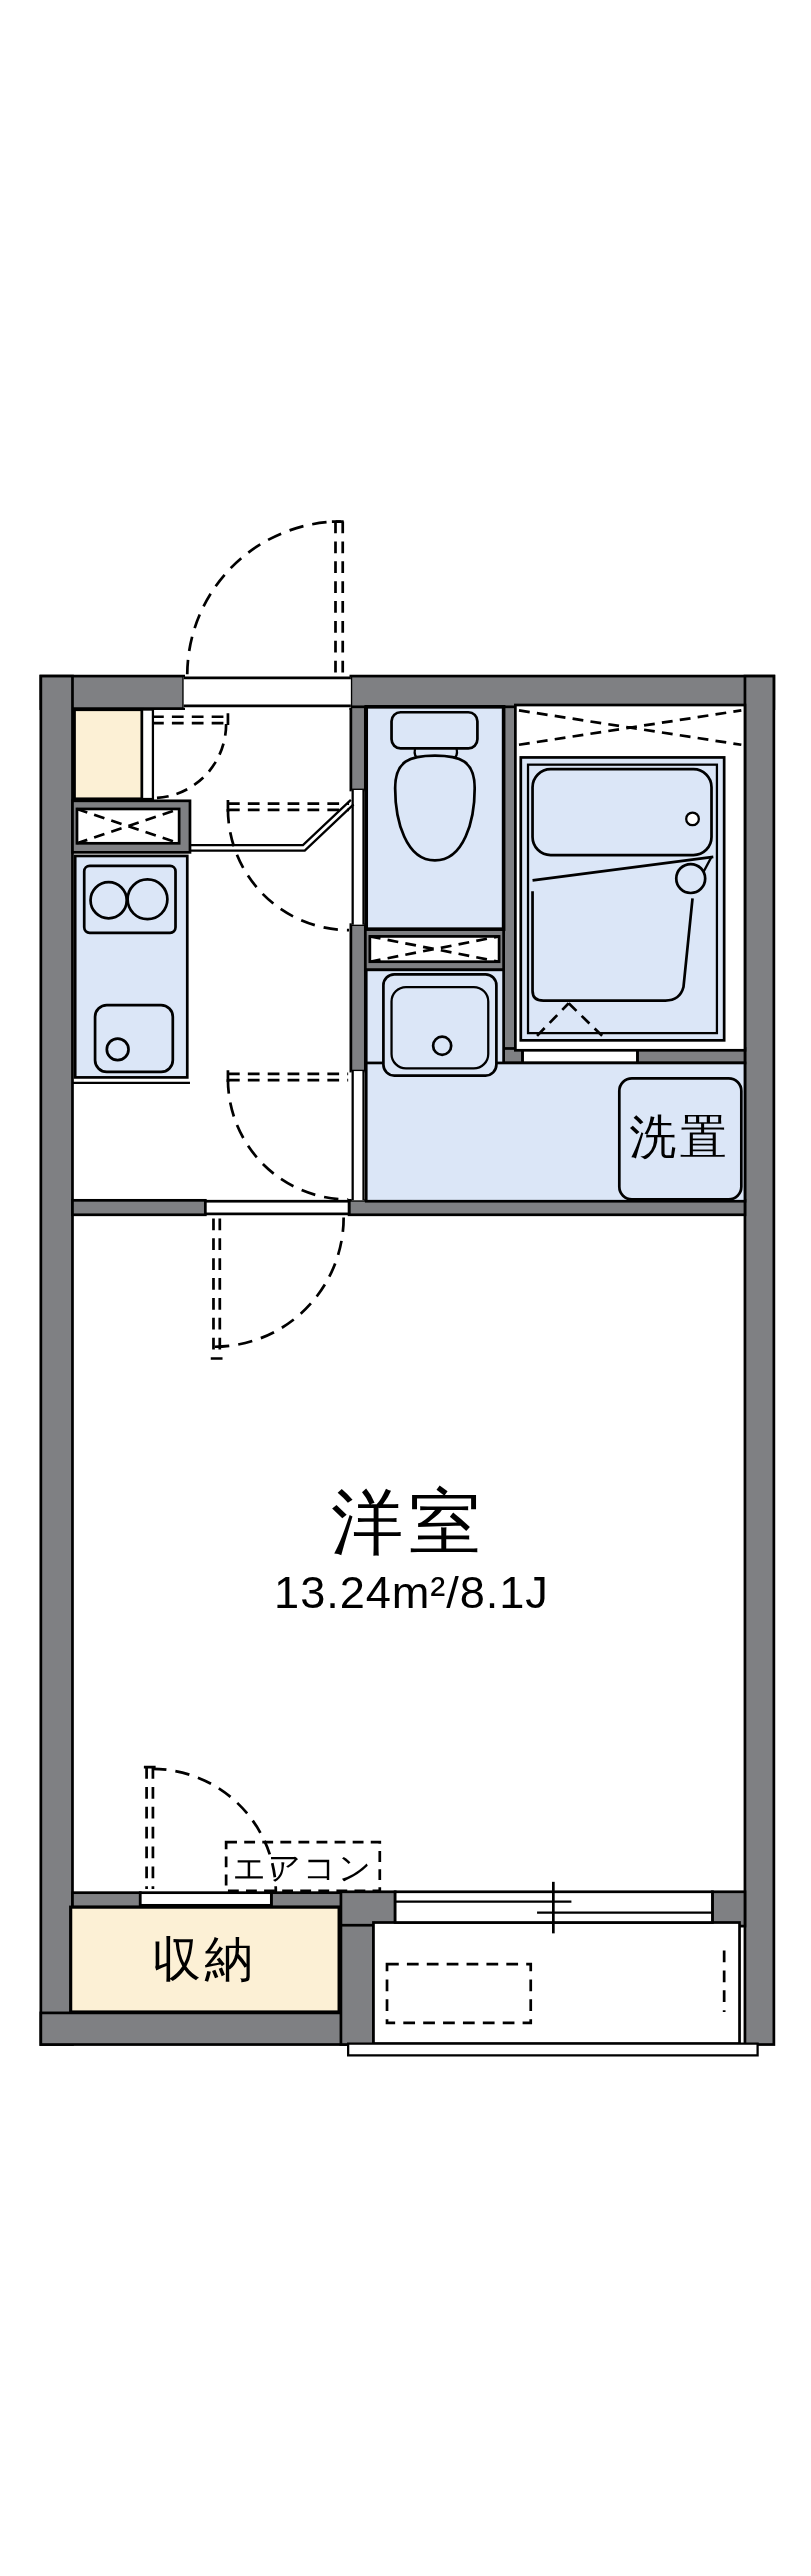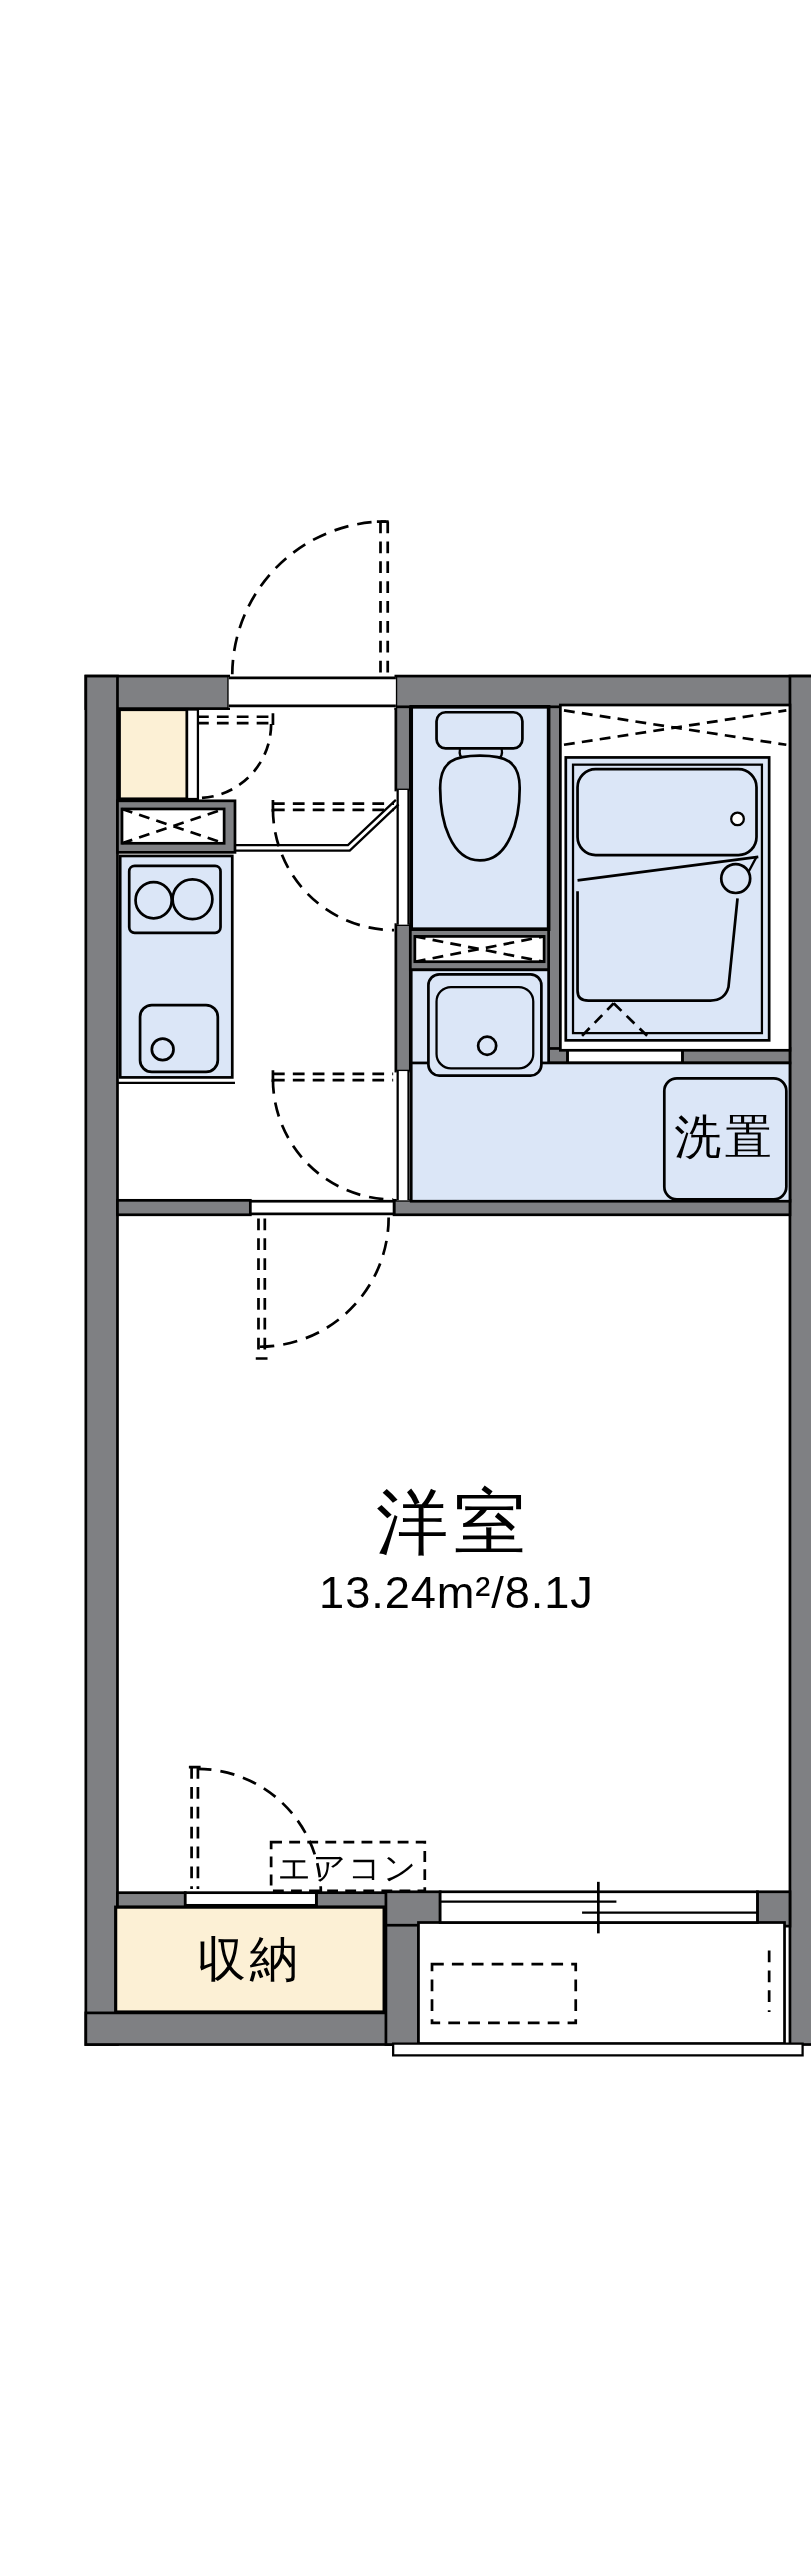--- a/index.html
+++ b/index.html
@@ -1,17 +1,17 @@
 <!DOCTYPE html>
 <html style="font-size:14.5px"><head>
 <meta charset="utf-8">
 <style>
   html,body{margin:0;padding:0;background:#fff;}
   #plan-page{position:relative;width:760px;height:2576px;background:var(--bg,#fff);
-    font-family:"Liberation Sans","DejaVu Sans",sans-serif;margin-left:45px;}
+    font-family:"Liberation Sans","DejaVu Sans",sans-serif;}
   svg{position:absolute;left:0;top:0;}
   .wall{fill:var(--wall,#7f8083);stroke:#000;stroke-width:3;}
   .water{fill:var(--water,#dbe6f7);stroke:#000;stroke-width:3;}
   .water4{fill:var(--water,#dbe6f7);stroke:#000;stroke-width:4;}
   .whiteb{fill:#fff;stroke:#000;stroke-width:3;}
   .whiteb2{fill:#fff;stroke:#000;stroke-width:2.5;}
   .cream{fill:var(--closet,#fcf0d5);stroke:#000;stroke-width:3.5;}
   .ln{stroke:#000;stroke-width:3;fill:none;}
   .ln25{stroke:#000;stroke-width:2.5;fill:none;}
   .dash{stroke:#000;stroke-width:3;fill:none;stroke-dasharray:13 9;}

